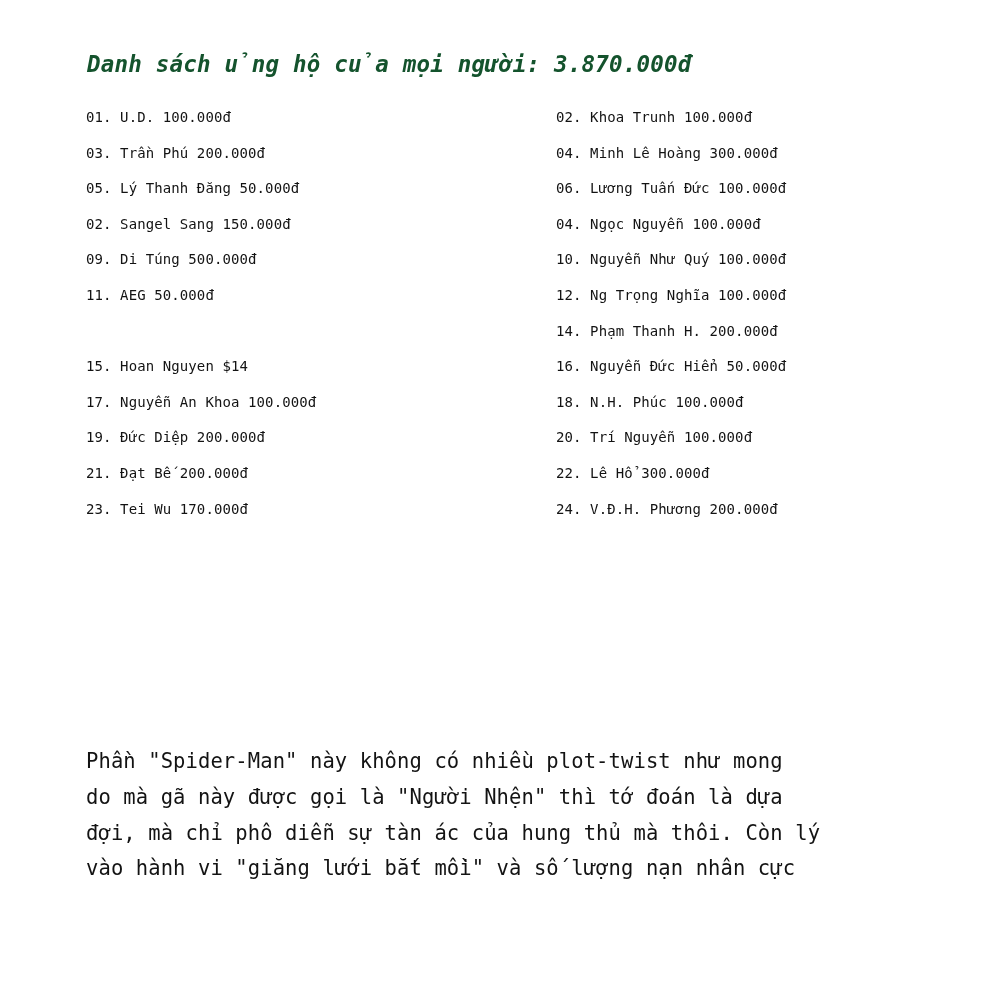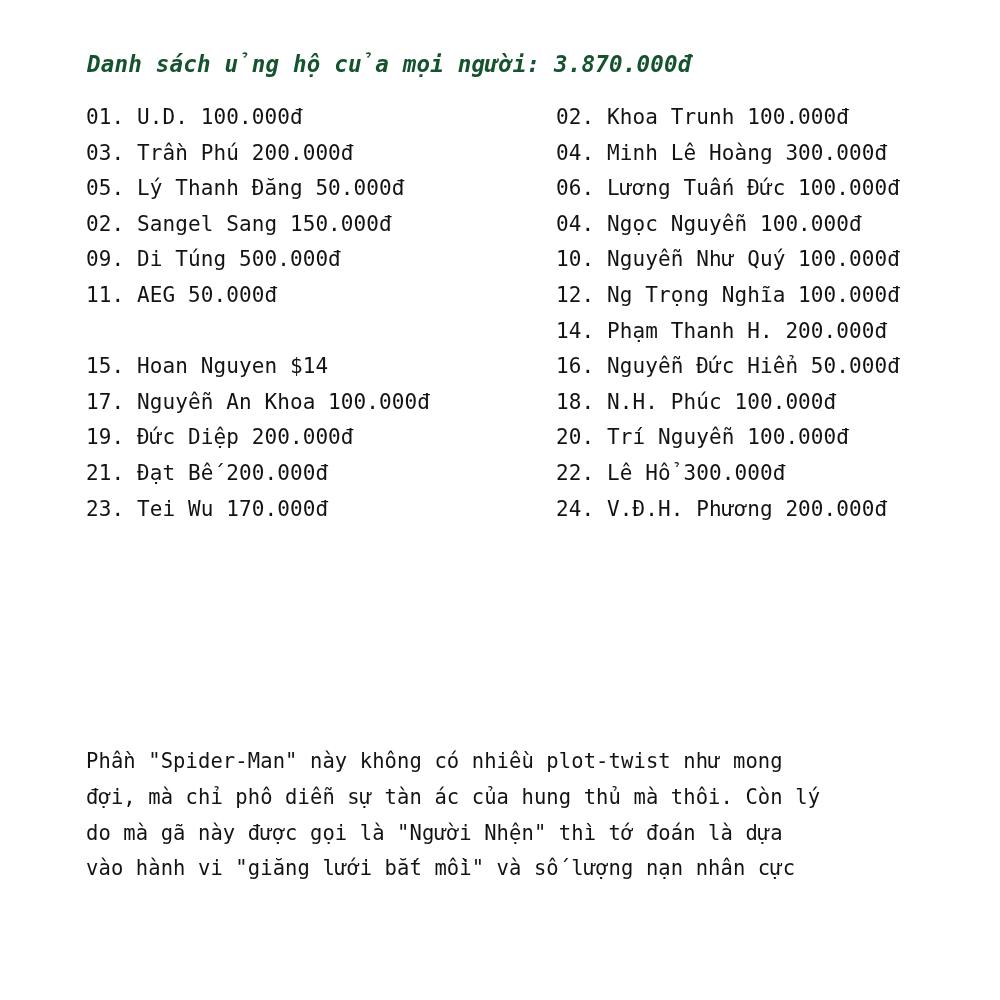--- a/index.html
+++ b/index.html
@@ -45,21 +45,21 @@
     top: 104px;
     width: 1000px;
   }
   .donor-row {
     position: relative;
     height: 35.6px;
   }
   .donor-cell {
     position: absolute;
     top: 0;
-    font-size: 21px;
+    font-size: 14px;
     line-height: 26px;
     white-space: nowrap;
     color: #131313;
     letter-spacing: 0.1px;
   }
   .donor-cell.col-left  { left: 86px; }
   .donor-cell.col-right { left: 520px; margin-left: 36px; }
 
   
   .commentary {
@@ -131,18 +131,18 @@
     </div>
     <div class="donor-row">
       <div class="donor-cell col-left">23. Tei Wu 170.000đ</div>
       <div class="donor-cell col-right">24. V.Đ.H. Phương 200.000đ</div>
     </div>
 
   </div>
 
   <div class="commentary">
     <span class="pline">Phần "Spider-Man" này không có nhiều plot-twist như mong</span>
+    <span class="pline">do mà gã này được gọi là "Người Nhện" thì tớ đoán là dựa</span>
     <span class="pline">đợi, mà chỉ phô diễn sự tàn ác của hung thủ mà thôi. Còn lý</span>
-    <span class="pline">do mà gã này được gọi là "Người Nhện" thì tớ đoán là dựa</span>
     <span class="pline">vào hành vi "giăng lưới bắt mồi" và số lượng nạn nhân cực</span>
   </div>
 
 </div>
 
 </body></html>

